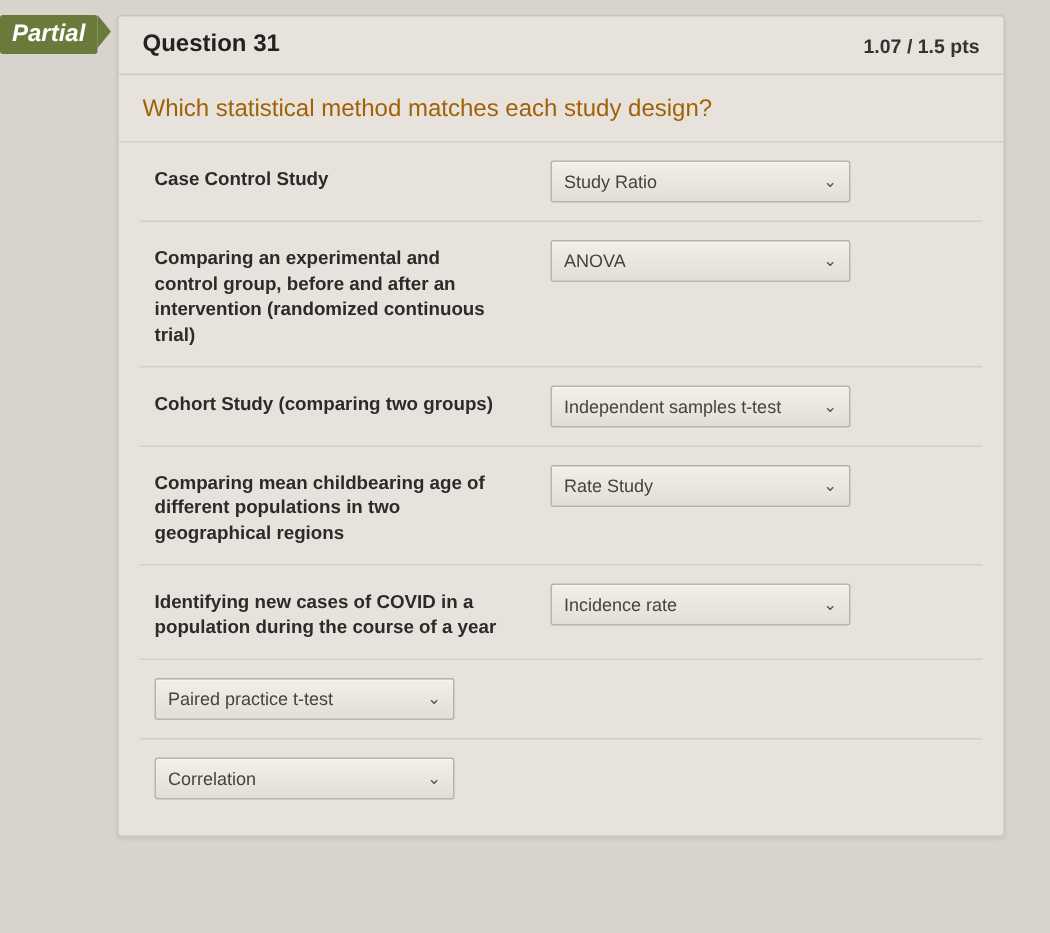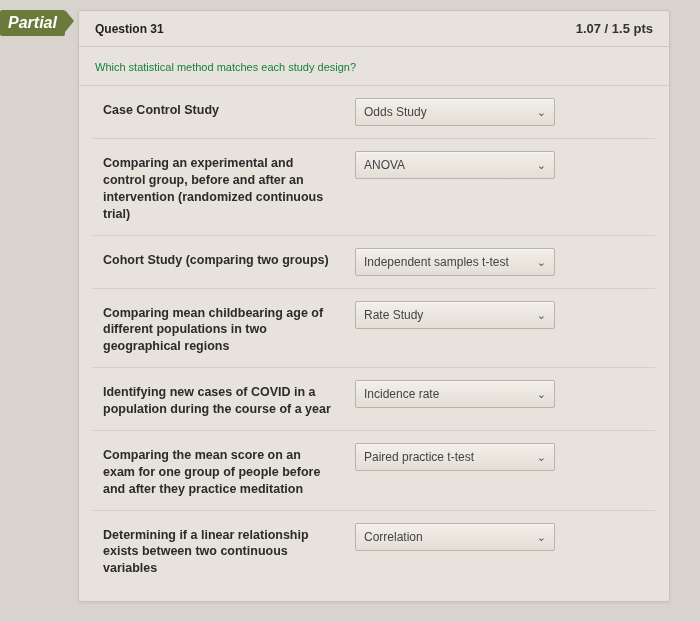--- a/index.html
+++ b/index.html
@@ -44,33 +44,33 @@
     border-radius: 3px;
     box-shadow: 0 1px 3px rgba(0,0,0,0.08);
   }
   .card-header {
     display: flex;
     justify-content: space-between;
     align-items: center;
     padding: 10px 16px;
     border-bottom: 1px solid #cfcac1;
   }
-  .q-title { font-size: 12px; font-weight: 600; color: #222; }
+  .q-title { font-size: 16px; font-weight: 600; color: #222; }
   .q-points { font-size: 13px; font-weight: 600; color: #333; }
   .prompt-row {
     padding: 14px 16px 12px 16px;
     border-bottom: 1px solid #d4cfc6;
-    font-size: 11px;
-    color: #15803d;
+    font-size: 16px;
+    color: #a16207;
   }
   .items { padding: 0 14px 12px 14px; }
   .match-row {
     display: flex;
     align-items: flex-start;
-    gap: 22px;
+    gap: 34px;
     padding: 12px 10px;
     border-bottom: 1px solid #d4cfc6;
   }
   .match-row:last-child { border-bottom: none; }
   .match-label {
     flex: 0 0 230px;
     font-size: 12.5px;
     font-weight: 600;
     color: #2b2b2b;
     line-height: 1.35;
@@ -112,21 +112,21 @@
       <div class="q-points">1.07 / 1.5 pts</div>
     </div>
 
     <div class="prompt-row">Which statistical method matches each study design?</div>
 
     <div class="items">
 
       <div class="match-row">
         <div class="match-label">Case Control Study</div>
         <div class="match-select">
-          <span>Odds Study</span>
+          <span>Study Ratio</span>
           <span class="chev">⌄</span>
         </div>
       </div>
 
       <div class="match-row">
         <div class="match-label">Comparing an experimental and control group, before and after an intervention (randomized continuous trial)</div>
         <div class="match-select">
           <span>ANOVA</span>
           <span class="chev">⌄</span>
         </div>
@@ -150,29 +150,27 @@
 
       <div class="match-row">
         <div class="match-label">Identifying new cases of COVID in a population during the course of a year</div>
         <div class="match-select">
           <span>Incidence rate</span>
           <span class="chev">⌄</span>
         </div>
       </div>
 
       <div class="match-row">
-        <div class="match-label">Comparing the mean score on an exam for one group of people before and after they practice meditation</div>
         <div class="match-select">
           <span>Paired practice t-test</span>
           <span class="chev">⌄</span>
         </div>
       </div>
 
       <div class="match-row">
-        <div class="match-label">Determining if a linear relationship exists between two continuous variables</div>
         <div class="match-select">
           <span>Correlation</span>
           <span class="chev">⌄</span>
         </div>
       </div>
 
     </div>
   </div>
 </div>
 

